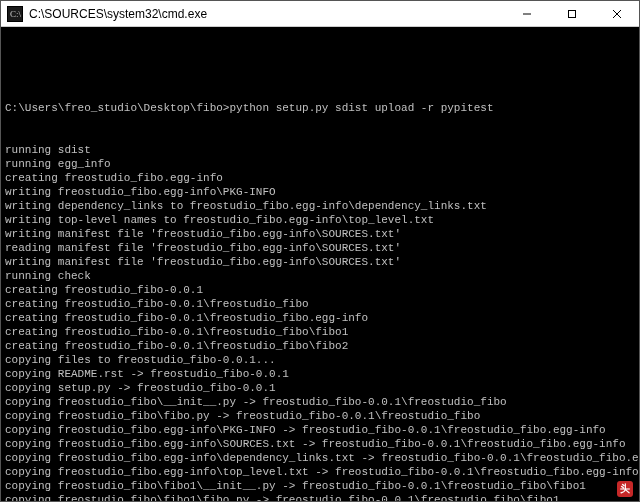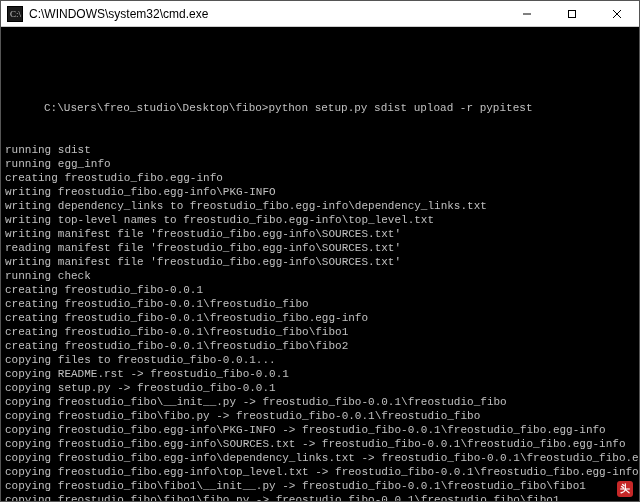--- a/index.html
+++ b/index.html
@@ -5,38 +5,38 @@
   * { margin: 0; padding: 0; box-sizing: border-box; }
   html, body { width: 640px; height: 502px; overflow: hidden; font-family: Consolas, "Courier New", monospace; background: #fff; }
   .window { width: 640px; height: 502px; display: flex; flex-direction: column; background: #000; border: 1px solid #555; }
   .titlebar { height: 26px; background: #fff; display: flex; align-items: center; border-bottom: 1px solid #ccc; color: #000; font-family: "Segoe UI", Tahoma, sans-serif; font-size: 12px; }
   .titlebar-icon { width: 16px; height: 16px; margin: 0 6px; display: inline-flex; align-items: center; justify-content: center; }
   .titlebar-title { flex: 1; white-space: nowrap; overflow: hidden; }
   .titlebar-controls { display: flex; height: 100%; }
   .tb-btn { width: 45px; height: 100%; display: flex; align-items: center; justify-content: center; font-size: 10px; color: #000; cursor: pointer; }
   .terminal { flex: 1; background: #000; color: #c0c0c0; font-size: 11px; line-height: 14px; padding: 4px 4px 0 4px; white-space: pre; overflow: hidden; position: relative; }
   .line { white-space: pre; }
-  .prompt-line { white-space: pre; margin-left: 39px; }
+  .prompt-line { white-space: pre; }
   @keyframes blink { 50% { opacity: 0; } }
   .watermark { position: absolute; right: 6px; bottom: 4px; display: flex; align-items: center; gap: 4px; color: #fff; font-family: "Microsoft YaHei", sans-serif; font-size: 12px; }
   .wm-icon { width: 16px; height: 16px; background: #c62828; border-radius: 3px; display: inline-flex; align-items: center; justify-content: center; color: #fff; font-size: 10px; font-weight: bold; }
 </style>
 </head>
 <body>
 
 <div class="window">
   <div class="titlebar">
     <span class="titlebar-icon">
       <svg width="16" height="16" viewBox="0 0 16 16">
         <rect x="0" y="0" width="16" height="16" fill="#000"></rect>
         <rect x="1" y="1" width="14" height="14" fill="#1a1a1a"></rect>
         <text x="3" y="11" font-size="9" fill="#ccc" font-family="Consolas">C:\</text>
       </svg>
     </span>
-    <span class="titlebar-title">C:\WINDOWS\system32\cmd.exe</span>
+    <span class="titlebar-title">C:\SOURCES\system32\cmd.exe</span>
     <div class="titlebar-controls">
       <div class="tb-btn">
         <svg width="10" height="10" viewBox="0 0 10 10">
             <line x1="1" y1="5" x2="9" y2="5" stroke="#000" stroke-width="1"></line>
           </svg>
       </div>
       <div class="tb-btn">
         <svg width="10" height="10" viewBox="0 0 10 10">
             <rect x="1.5" y="1.5" width="7" height="7" fill="none" stroke="#000" stroke-width="1"></rect>
           </svg>

